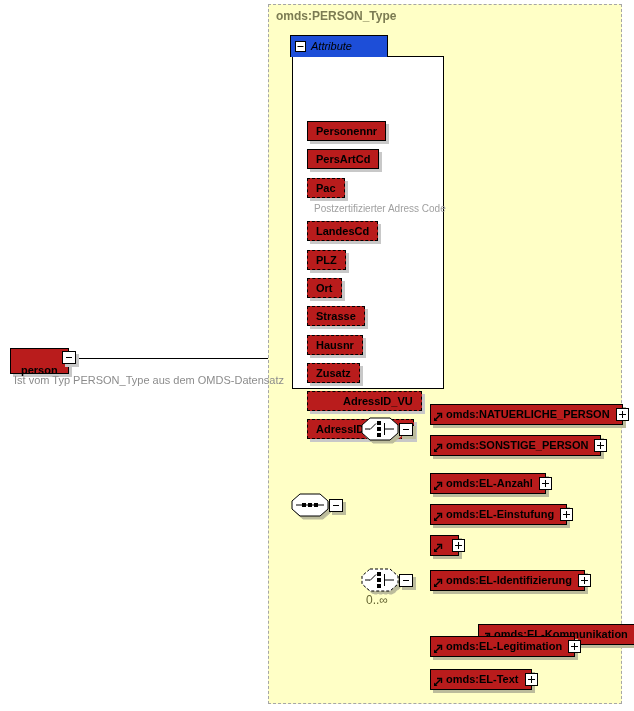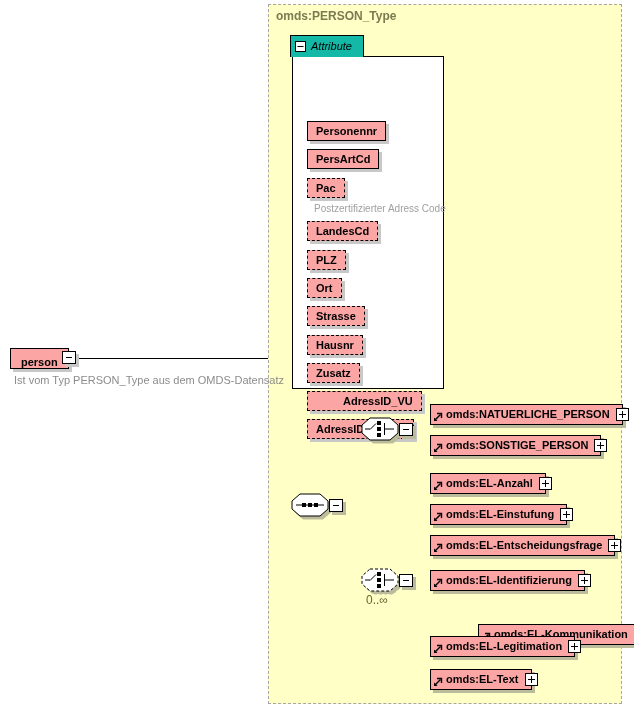--- a/index.html
+++ b/index.html
@@ -11,33 +11,33 @@
             background:var(--type_box_bg);border:1px dashed var(--type_box_border);}
   .type-title{position:absolute;left:276px;top:9px;font-size:12px;font-weight:bold;
               color:var(--type_title);white-space:nowrap;}
 
   
   #wires{position:absolute;left:0;top:0;width:634px;height:711px;pointer-events:none;}
   #wires path{stroke:#000;stroke-width:1;fill:none;shape-rendering:crispEdges;}
   #wires path.dash{stroke-dasharray:4 3;}
 
   
-  .box{position:absolute;box-sizing:border-box;background:#fca5a5;border:1px solid #000;
+  .box{position:absolute;box-sizing:border-box;background:#b91c1c;border:1px solid #000;
        font-size:11px;font-weight:bold;color:#000;white-space:nowrap;}
   .shadowg{box-shadow:3px 3px 0 var(--shadow_gray);}
   .shadowy{box-shadow:3px 3px 0 var(--shadow_yellow);}
   .optional{border-style:dashed;}
 
   
-  .person-box{left:10px;top:348px;height:21px;line-height:19px;padding:4px 10px;}
+  .person-box{left:10px;top:348px;height:21px;line-height:19px;padding:12px 10px;}
   .person-annotation{position:absolute;left:14px;top:374px;font-size:11px;color:var(--annotation_gray);white-space:nowrap;}
 
   
-  .attr-tab{position:absolute;left:290px;top:35px;width:74px;height:22px;box-sizing:border-box;
-            background:#14b8a6;border:1px solid #000;border-bottom:none;padding-left:44px;}
+  .attr-tab{position:absolute;left:290px;top:35px;width:98px;height:22px;box-sizing:border-box;
+            background:#1d4ed8;border:1px solid #000;border-bottom:none;padding-left:44px;}
   .attr-tab .tab-label{position:absolute;left:20px;top:4px;font-size:11px;font-style:italic;color:#000;white-space:nowrap;}
   .attr-container{position:absolute;left:292px;top:56px;width:152px;height:333px;box-sizing:border-box;
                   background:#fff;border:1px solid #000;}
   .attr-box{left:14px;height:20px;line-height:18px;padding:0 8px;}
   .attr-note{position:absolute;left:14px;font-size:10px;color:var(--note_gray);white-space:nowrap;}
 
   
   .el-box{left:430px;height:21px;line-height:19px;padding:0 12px 0 15px;}
   .el-box .ref-arrow{position:absolute;left:2px;bottom:2px;}
   .plusbox{position:absolute;right:-7px;top:3px;width:13px;height:13px;box-sizing:border-box;
@@ -242,21 +242,20 @@
           <line x1="5.5" y1="2" x2="5.5" y2="9" stroke="#000"></line>
         </svg>
       </span>
     </div>
     <div class="box shadowy el-box" style="top: 535px;">
       <svg class="ref-arrow" width="10" height="10" viewBox="0 0 10 10">
         <path d="M1 9 V5.5 L4.5 9 Z" fill="#000"></path>
         <line x1="2" y1="8" x2="7.5" y2="2.5" stroke="#000" stroke-width="1.5"></line>
         <path d="M4 1.5 H8.5 V6" fill="none" stroke="#000" stroke-width="1.4"></path>
       </svg>
-      <span class="lbl">omds:EL-Entscheidungsfrage</span>
       <span class="plusbox">
         <svg width="11" height="11" viewBox="0 0 11 11">
           <line x1="2" y1="5.5" x2="9" y2="5.5" stroke="#000"></line>
           <line x1="5.5" y1="2" x2="5.5" y2="9" stroke="#000"></line>
         </svg>
       </span>
     </div>
     <div class="box shadowy el-box" style="top: 570px;">
       <svg class="ref-arrow" width="10" height="10" viewBox="0 0 10 10">
         <path d="M1 9 V5.5 L4.5 9 Z" fill="#000"></path>

